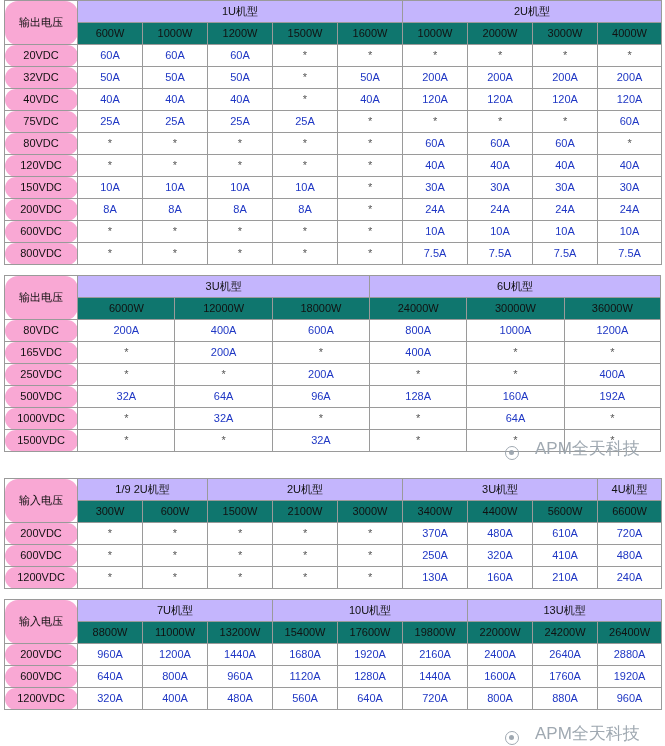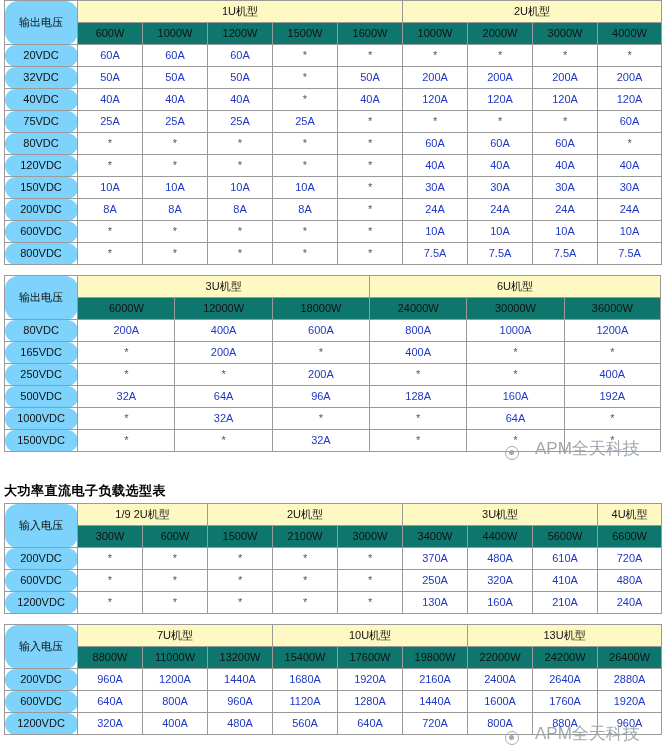--- a/index.html
+++ b/index.html
@@ -40,31 +40,31 @@
     vertical-align: middle;
     font-size: 11px;
     font-weight: normal;
     height: 21px;
     padding: 0;
     line-height: 21px;
     overflow: hidden;
     white-space: nowrap;
   }
   .hdr-group {
-    background: #fef9c3;
+    background: #c4b5fd;
     font-weight: bold;
     color: #111;
   }
   .hdr-sub {
     background: #0f766e;
     font-weight: bold;
     color: #111;
   }
   .rowlabel {
-    background: #7dd3fc;
+    background: #f9a8d4;
     font-weight: bold;
     color: #111;
     border-radius: 13px;
   }
   .val {
     color: #1f37c4;
   }
   .na {
     color: #555;
     font-size: 10px;
@@ -341,21 +341,20 @@
         <td class="val">32A</td>
         <td class="na">*</td>
         <td class="na">*</td>
         <td class="na">*</td>
       </tr>
     </tbody>
   </table>
 
   <div style="height:26px"></div>
 
-  <div class="section-title">大功率直流电子负载选型表</div>
 
   <table class="spec">
     <colgroup>
       <col style="width:73px">
       <col style="width:65px">
         <col style="width:65px">
       <col style="width:65px">
         <col style="width:65px">
         <col style="width:65px">
       <col style="width:65px">

